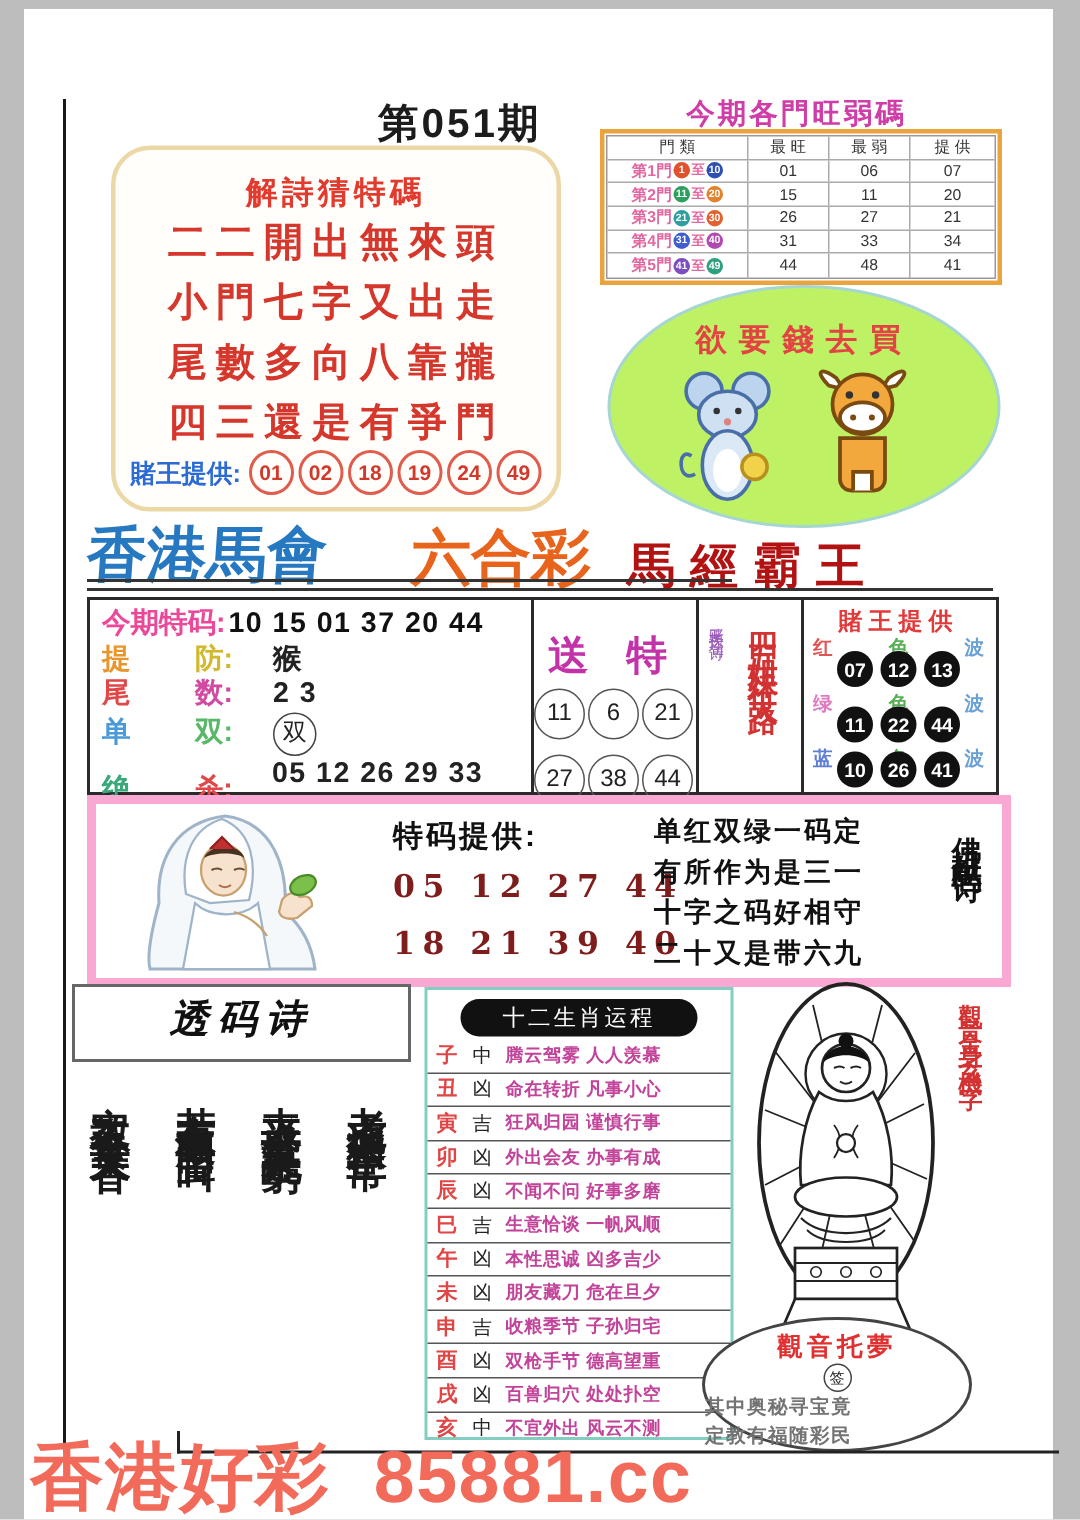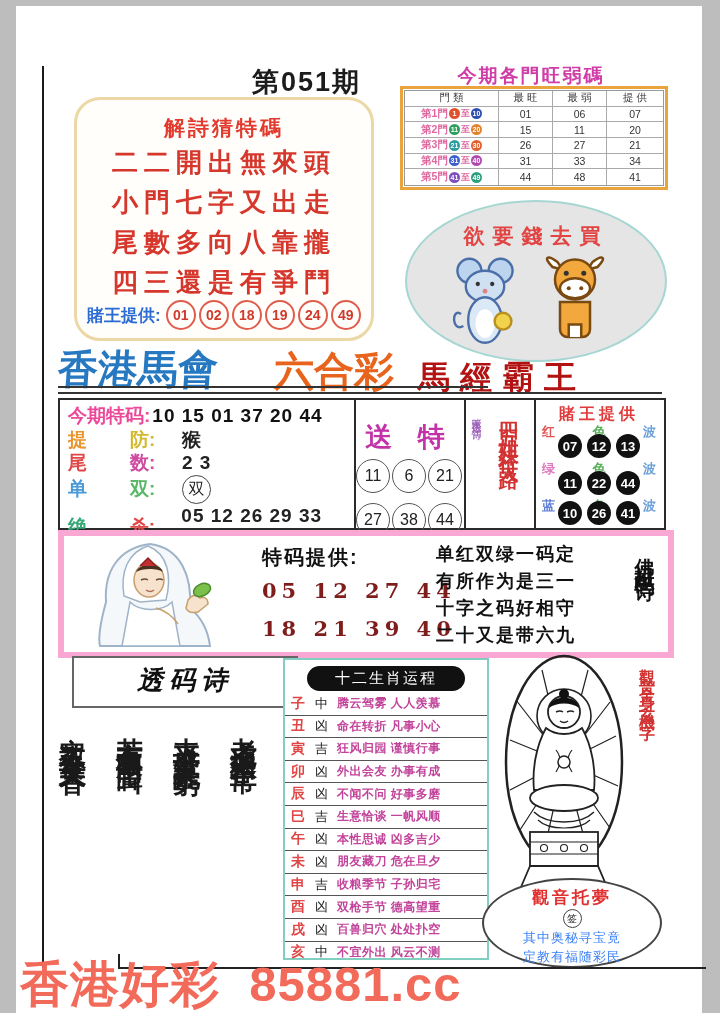--- a/index.html
+++ b/index.html
@@ -22,21 +22,21 @@
   .gtable{left:384px;top:80px;width:262px;height:98px;border:3px solid #eaa43e;background:#fff;}
   .gtable .inner{position:absolute;inset:1px;border:1px solid #999;display:grid;grid-template-rows:repeat(6,1fr);}
   .grow{display:grid;grid-template-columns:94px 54px 54px 1fr;border-bottom:1px solid #aaa;}
   .grow:last-child{border-bottom:none;}
   .gcell{border-right:1px solid #aaa;display:flex;align-items:center;justify-content:center;font-size:10.5px;color:#333;}
   .gcell:last-child{border-right:none;}
   .gcell.gate{color:#e0679f;font-weight:700;gap:1px;}
   .dotc{display:inline-flex;width:11px;height:11px;border-radius:50%;color:#fff;font-size:7px;align-items:center;justify-content:center;}
   .zhi{color:#e0679f;font-size:9px;}
   
-  .wish{left:389px;top:194px;width:258px;height:158px;border:2px solid #a5d6d2;border-radius:50%;background:#e5e5e5;}
+  .wish{left:389px;top:184px;width:258px;height:158px;border:2px solid #a5d6d2;border-radius:50%;background:#bef264;}
   .wish .txt{position:absolute;top:20px;width:100%;text-align:center;font-size:21px;font-weight:700;color:#e24444;letter-spacing:8px;font-family:"DejaVu Serif",serif;}
   
   .club{left:42px;top:336px;font-size:40px;font-weight:800;color:#2678c0;font-family:"DejaVu Serif",serif;transform:skewX(-4deg);}
   .lotto{left:258px;top:338px;font-size:40px;font-weight:800;color:#e8641c;font-family:"DejaVu Serif",serif;}
   .brand{left:402px;top:350px;font-size:32px;font-weight:900;color:#b21212;letter-spacing:10px;}
   .uline1{left:42px;top:380px;width:430px;height:2px;background:#333;}
   .uline2{left:42px;top:386px;width:604px;height:2px;background:#333;}
   
   .mainbox{left:42px;top:392px;width:604px;height:128px;border:2px solid #2a2a2a;background:#fff;}
   .vdiv{position:absolute;top:0;bottom:0;width:2px;background:#2a2a2a;}
@@ -63,40 +63,40 @@
   .wballs{position:absolute;left:10px;right:10px;display:flex;justify-content:space-between;}
   .ball{display:inline-flex;width:24px;height:24px;background:#111;border-radius:50%;color:#fff;font-size:13px;font-weight:800;align-items:center;justify-content:center;}
   .wc0a{color:#e05656;} .wc0b{color:#e07ac0;} .wc0c{color:#5f7fd6;} .wc1{color:#58b058;} .wc2{color:#6aa0d8;}
   
   .temabox{left:42px;top:524px;width:604px;height:116px;border:6px solid #f9a8d4;background:#fff;}
   .tm-lab{position:absolute;left:198px;top:8px;font-size:20px;font-weight:800;color:#111;letter-spacing:2px;}
   .tm-n{position:absolute;left:198px;font-size:21px;font-weight:600;color:#7f1d1d;letter-spacing:5px;font-family:"DejaVu Serif",serif;}
   .tm-poem{position:absolute;left:372px;top:5px;font-size:18px;color:#111;line-height:27px;letter-spacing:2px;font-weight:600;}
   .tm-vert{position:absolute;left:568px;top:6px;height:106px;writing-mode:vertical-rl;font-size:20px;font-weight:700;color:#111;letter-spacing:6px;font-family:"DejaVu Serif",serif;}
   
-  .tmbox{left:32px;top:650px;width:222px;height:48px;border:2px solid #666;background:#fff;margin-left:24px;}
+  .tmbox{left:32px;top:650px;width:222px;height:48px;border:2px solid #666;background:#fff;}
   .tmbox .t{width:100%;text-align:center;font-size:26px;font-weight:800;color:#111;letter-spacing:6px;line-height:44px;font-family:"DejaVu Serif",serif;font-style:italic;}
   .tmcols{left:28px;top:710px;width:228px;height:242px;display:flex;flex-direction:row-reverse;justify-content:space-around;}
   .tmcol{writing-mode:vertical-rl;font-size:27px;font-weight:600;color:#1a1a1a;letter-spacing:5px;font-family:"DejaVu Serif",serif;}
   
   .zbox{left:267px;top:652px;width:202px;height:298px;border:2px solid #82cfc2;background:#fff;}
   .zpill{margin:6px auto 2px auto;width:158px;height:25px;background:#111;border-radius:14px;color:#fff;
          display:flex;align-items:center;justify-content:center;font-size:15px;font-weight:400;letter-spacing:2px;}
   .zrow{display:flex;align-items:center;height:21.6px;border-bottom:1px solid #555;padding:0 6px;}
   .zrow:last-child{border-bottom:none;}
   .zz{color:#e04646;font-size:14px;font-weight:700;width:17px;}
   .zl{color:#222;font-size:13px;width:17px;margin-left:7px;}
   .zd{color:#c2439a;font-size:12px;font-weight:700;margin-left:5px;letter-spacing:0.5px;white-space:nowrap;}
   
   .bside{left:620px;top:650px;height:232px;writing-mode:vertical-rl;font-size:16px;font-weight:700;color:#d23232;letter-spacing:9px;font-family:"DejaVu Serif",serif;}
-  .dream{left:466px;top:872px;width:176px;height:86px;border:2px solid #444;border-radius:50%;background:#fff;}
+  .dream{left:452px;top:872px;width:176px;height:86px;border:2px solid #444;border-radius:50%;background:#fff;}
   .dream .dt{width:100%;text-align:center;margin-top:6px;font-size:17px;font-weight:800;color:#e03030;letter-spacing:3px;font-family:"DejaVu Serif",serif;}
   .dream .seal{display:flex;width:17px;height:17px;border:1px solid #444;border-radius:50%;margin:0 auto;
                align-items:center;justify-content:center;font-size:10px;color:#222;}
-  .dream .dl{width:100%;text-align:center;font-size:13px;font-weight:400;color:#3b82f6;line-height:19px;letter-spacing:1px;}
+  .dream .dl{width:100%;font-size:13px;font-weight:700;color:#737373;line-height:19px;letter-spacing:1px;}
   
   .footer{left:4px;top:946px;font-size:49px;font-weight:800;color:#f26a5a;letter-spacing:1px;white-space:pre;}
   .lleft{left:26px;top:60px;width:2px;height:902px;background:#1a1a1a;}
   .hbot{left:102px;top:961px;width:588px;height:2px;background:#222;}
   .vbot{left:102px;top:948px;width:2px;height:15px;background:#222;}
 </style>
 </head>
 <body>
 
 <div id="paper">

